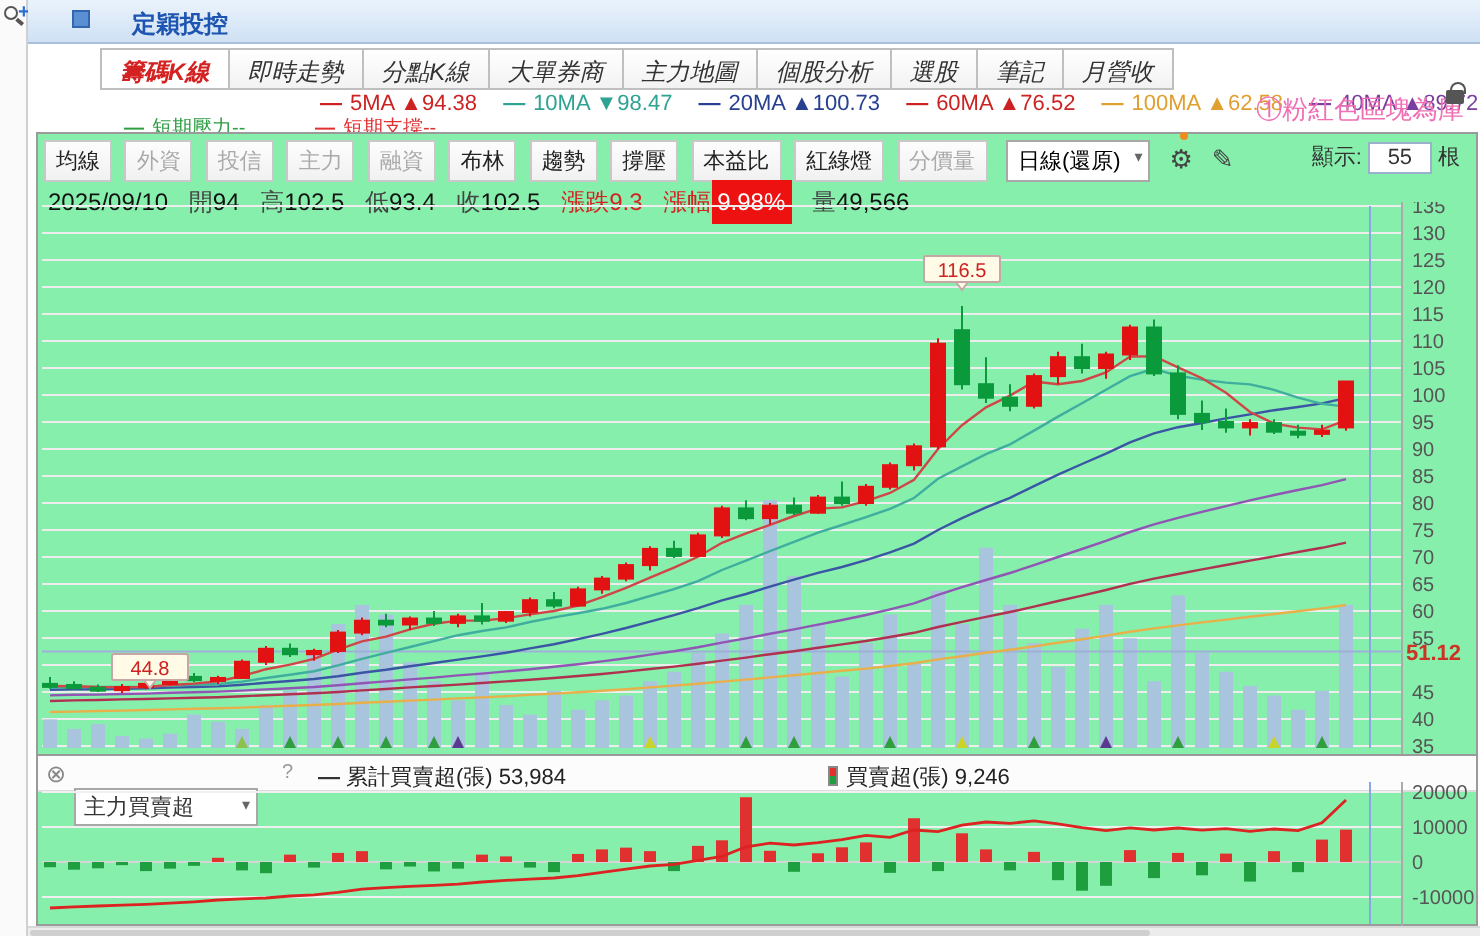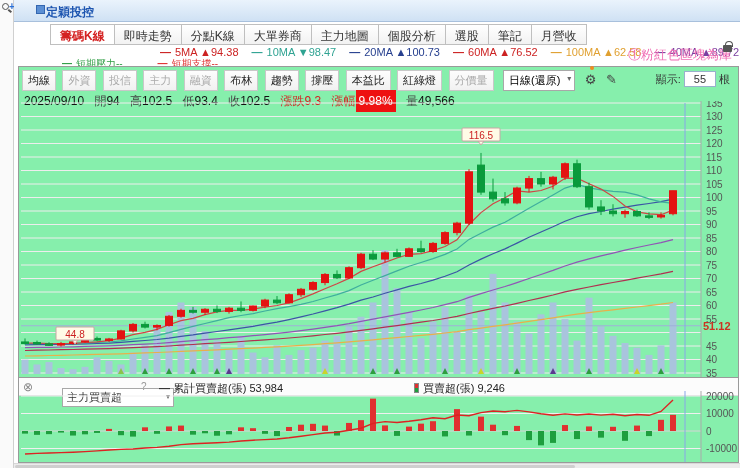--- a/index.html
+++ b/index.html
@@ -9,25 +9,25 @@
 
   
   #left-strip { left:0; top:0; width:14px; height:468px; background:#fafafa; border-right:1px solid #d0d0d0; }
   .mag { position:absolute; left:2px; top:3px; width:7px; height:7px; border:1.5px solid #555; border-radius:50%; }
   .mag:after { content:""; position:absolute; left:5px; top:6px; width:4px; height:1.5px; background:#555; transform:rotate(40deg); }
   .mag-plus { position:absolute; left:9px; top:1px; color:#2a6fd6; font-size:10px; font-weight:bold; }
 
   
   #title-bar { left:14px; top:0; width:726px; height:22px;
     background:linear-gradient(#eaf3fc,#cfe1f4); border-bottom:1px solid #a8c0dc; }
-  #title-text { position:absolute; left:32px; top:4px; font-size:12px; font-weight:bold; color:#1d55b0; }
+  #title-text { position:absolute; left:52px; top:4px; font-size:12px; font-weight:bold; color:#1d55b0; }
   #title-glyph { position:absolute; left:22px; top:5px; width:9px; height:9px; background:#5b8fd4; border:1px solid #3366b0; }
 
   
-  #tab-bar { left:14px; top:22px; width:726px; height:27px; background:#fff; }
+  #tab-bar { left:14px; top:22px; width:726px; height:27px; background:#fff;font-style:italic; }
   .tab { float:left; height:21px; margin-top:2px; padding:3px 9px 0 9px; font-size:12px; color:#333;
     border:1px solid #bfbfbf; border-left:none; background:linear-gradient(#ffffff,#f2f2f2); cursor:pointer; white-space:nowrap; }
   .tab.first { border-left:1px solid #bfbfbf; margin-left:36px; }
   .tab.active { color:#d42222; font-weight:bold; background:#fff; }
 
   
   #legend-row1 { left:160px; top:46px; height:12px; font-size:11px; white-space:nowrap; }
   #legend-row2 { left:62px; top:57px; height:12px; font-size:10px; white-space:nowrap; }
   .lg-item { margin-right:10px; }
   .lg-dash { font-weight:bold; margin-right:4px; }
@@ -56,21 +56,21 @@
   
   #info-row { left:5px; top:26px; font-size:12px; color:#222; white-space:nowrap; }
   #info-row .lbl { color:#444; margin-left:7px; }
   #info-row .val { font-weight:normal; color:#111; }
   #info-row .red { color:#d42222; }
   #pct-box { background:#ee1111; color:#fff; font-weight:normal; padding:4px 3px;text-align:center; }
 
   
   #sub-header { left:0px; top:310px; width:719px; height:19px; background:#fcfcfc; border-top:1px solid #9a9a9a; border-bottom:1px solid #dcdcdc; font-size:11px; }
   #sub-close { position:absolute; left:4px; top:2px; color:#888; font-size:12px; cursor:pointer; }
-  #sub-select { position:absolute; left:18px; top:10px; width:112px; border:1px solid #a8a8a8; background:#fff; padding:1px 12px 1px 4px; font-size:11px; color:#333; cursor:pointer;margin-left:25px; }
+  #sub-select { position:absolute; left:18px; top:16px; width:92px; border:1px solid #a8a8a8; background:#fff; padding:1px 12px 1px 4px; font-size:11px; color:#333; cursor:pointer; }
   #sub-select .car { position:absolute; right:3px; top:3px; font-size:8px; color:#666; }
   #sub-help { position:absolute; left:122px; top:3px; color:#999; font-size:10px; cursor:pointer; }
   #sub-line-legend { position:absolute; left:140px; top:3px; color:#222; }
   #sub-line-legend .dash { font-weight:bold; color:#333; margin-right:3px; }
   #sub-bar-legend { position:absolute; left:395px; top:3px; color:#222; }
   .mini-bars { display:inline-block; width:5px; height:10px; vertical-align:-1px; margin-right:4px;
     background:linear-gradient(#e03030 0 50%, #1e9e3e 50% 100%); border:0.5px solid #888; }
 
   svg text { font-family:"Liberation Sans",sans-serif; }
 

